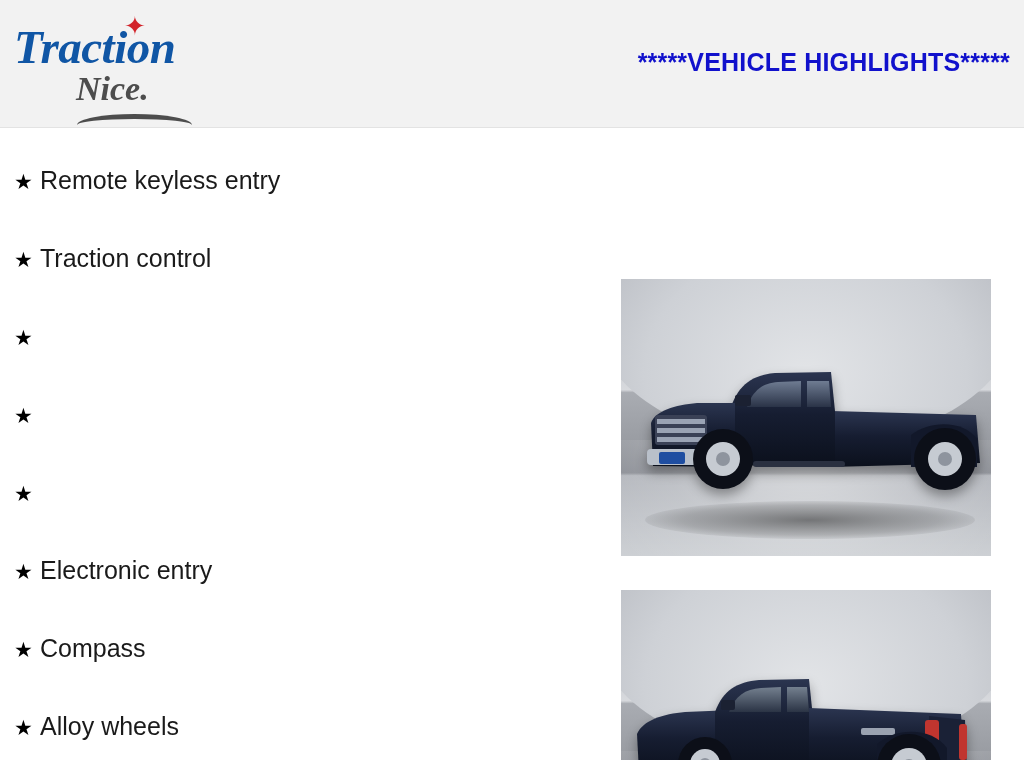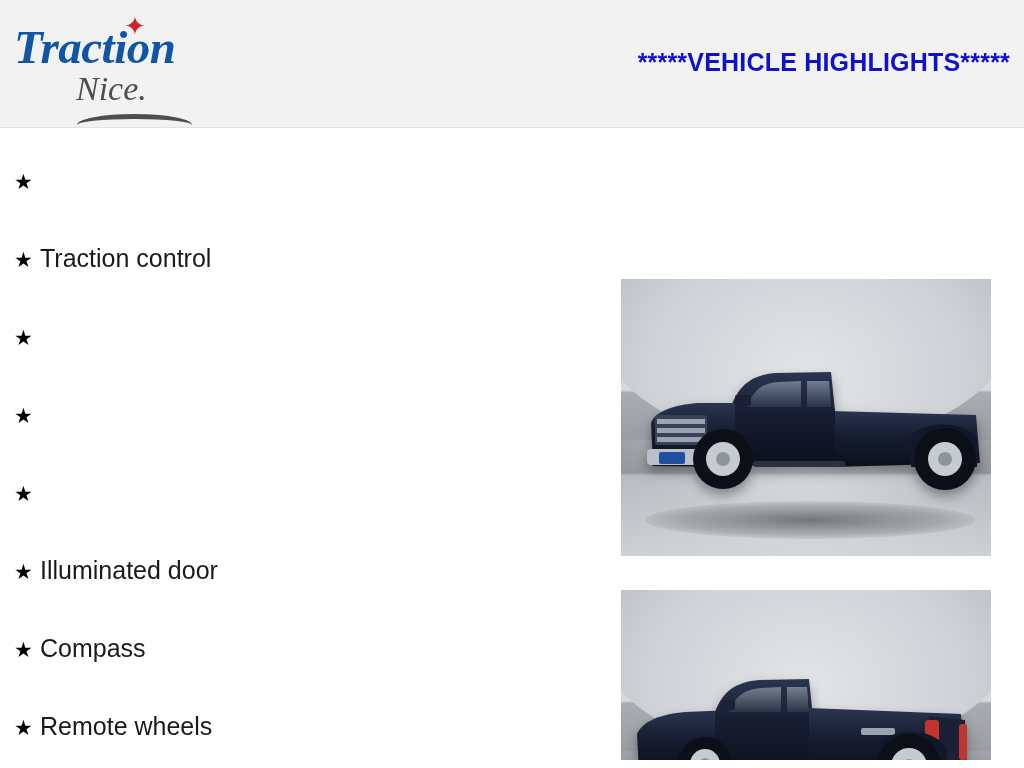--- a/index.html
+++ b/index.html
@@ -55,21 +55,21 @@
     color: #d2232a;
     font-size: 26px;
     line-height: 1;
   }
   .logo-nice {
     position: absolute;
     left: 62px;
     top: 62px;
     font-family: "Liberation Serif", serif;
     font-style: italic;
-    font-weight: normal;
+    font-weight: bold;
     font-size: 34px;
     color: #4d4d4d;
     line-height: 1;
   }
   .logo-underline {
     position: absolute;
     left: 63px;
     top: 104px;
     width: 115px;
     height: 6px;
@@ -208,20 +208,21 @@
 
     <div class="header-title">*****VEHICLE HIGHLIGHTS*****</div>
   </div>
 
   <div class="content">
 
     <div class="features">
 
       <div class="feature-item">
         <span class="feature-bullet">★</span>
+        <span class="feature-label">Remote keyless entry</span>
       </div>
 
       <div class="feature-item">
         <span class="feature-bullet">★</span>
         <span class="feature-label">Traction control</span>
       </div>
 
       <div class="feature-item">
         <span class="feature-bullet">★</span>
       </div>
@@ -229,31 +230,31 @@
       <div class="feature-item">
         <span class="feature-bullet">★</span>
       </div>
 
       <div class="feature-item">
         <span class="feature-bullet">★</span>
       </div>
 
       <div class="feature-item">
         <span class="feature-bullet">★</span>
-        <span class="feature-label">Illuminated door</span>
+        <span class="feature-label">Electronic entry</span>
       </div>
 
       <div class="feature-item">
         <span class="feature-bullet">★</span>
         <span class="feature-label">Compass</span>
       </div>
 
       <div class="feature-item">
         <span class="feature-bullet">★</span>
-        <span class="feature-label">Remote wheels</span>
+        <span class="feature-label">Alloy wheels</span>
       </div>
 
     </div>
 
     <div class="photo photo-1">
       <div class="studio">
         <div class="studio-arc"></div>
       </div>
       <div class="truck-shadow" style="left:24px; top:222px; width:330px; height:38px;"></div>
       <svg class="truck" style="left:14px; top:58px;" width="350" height="185" viewBox="0 0 350 185">

